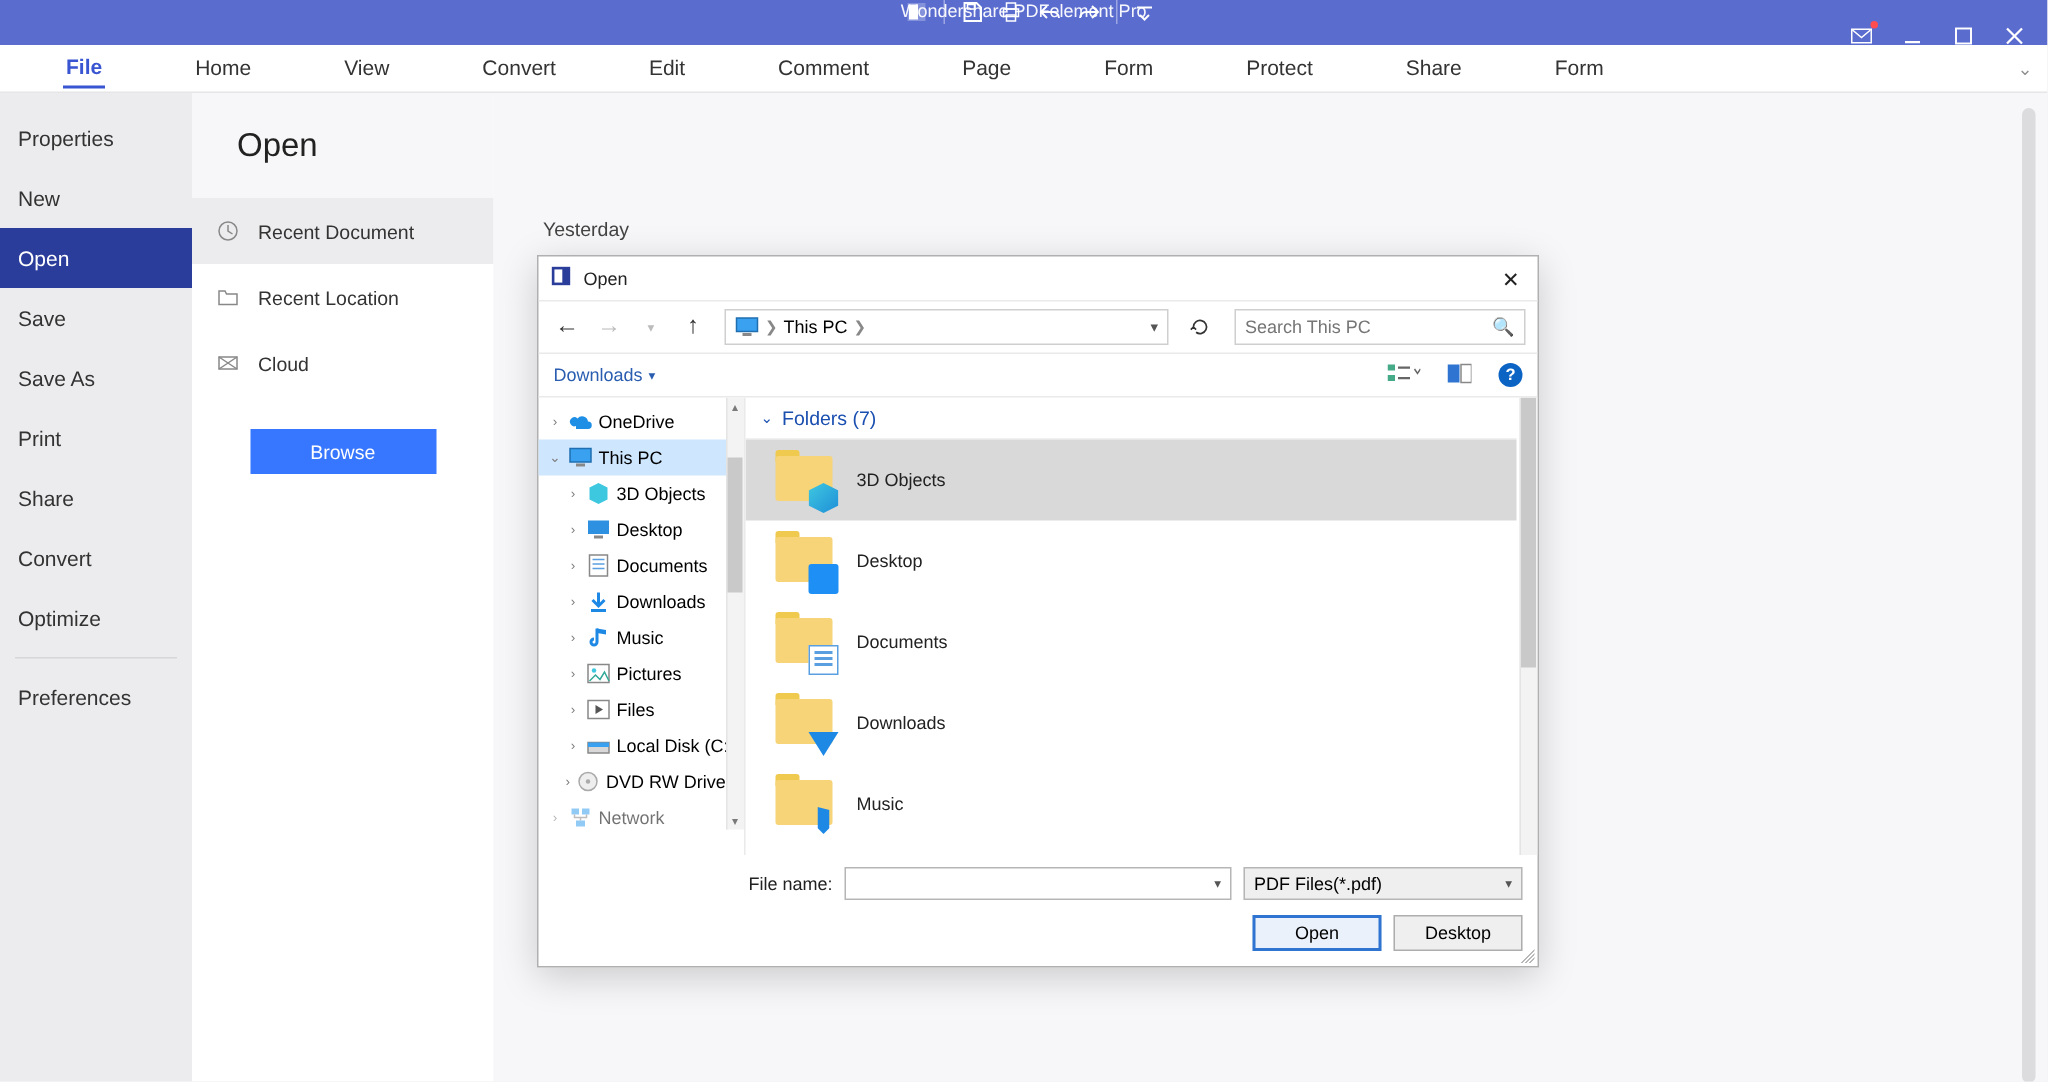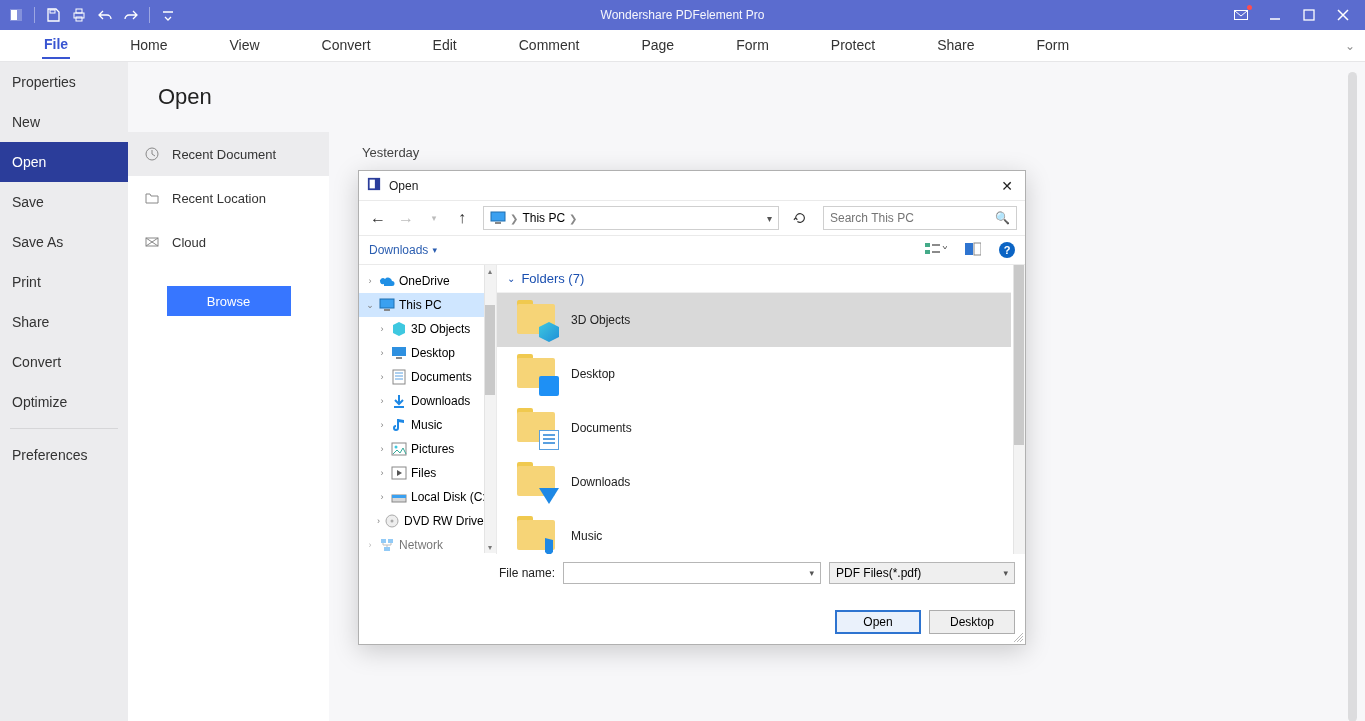--- a/index.html
+++ b/index.html
@@ -1,32 +1,32 @@
 <!DOCTYPE html>
 <html><head>
 <meta charset="utf-8">
 <style>
   * { box-sizing: border-box; margin: 0; padding: 0; font-family: "Segoe UI", Tahoma, sans-serif; }
   html, body { width: 1365px; height: 721px; overflow: hidden; background: #f1f1f3; }
   
-  .titlebar { height: 30px; background: #5b6ccf; display: flex; align-items: center; color: #fff; font-size: 12px; position: relative; }
+  .titlebar { height: 30px; background: #5b6ccf; display: flex; align-items: center; color: #fff; font-size: 12px; position: relative; flex-direction: column; }
   .tb-left { display: flex; align-items: center; gap: 10px; padding-left: 8px; }
   .tb-icon { width: 16px; height: 16px; display: inline-flex; align-items: center; justify-content: center; }
   .tb-title { position: absolute; left: 50%; transform: translateX(-50%); font-size: 12px; opacity: .95; }
   .tb-right { margin-left: auto; display: flex; align-items: center; gap: 18px; padding-right: 14px; }
   .red-dot { position: relative; }
   .red-dot::after { content: ""; position: absolute; top: -2px; right: -3px; width: 5px; height: 5px; background: #ff4d4f; border-radius: 50%; }
   
   .ribbon { height: 32px; background: #fff; border-bottom: 1px solid #e6e6e8; display: flex; align-items: center; padding: 0 10px; gap: 26px; position: relative; }
   .ribbon .tab { font-size: 14px; color: #333; cursor: pointer; padding: 4px 2px 5px; white-space: nowrap; margin-left: 32px; }
   .ribbon .tab.active { color: #3955d1; border-bottom: 2px solid #3955d1; font-weight: 600; }
   .ribbon-chevron { position: absolute; right: 10px; top: 50%; transform: translateY(-50%); color: #909090; font-size: 12px; }
   
   .workspace { display: flex; height: calc(721px - 62px); background: #f7f7f9; }
-  .sidebar1 { width: 128px; background: #ececee; display: flex; flex-direction: column; }
+  .sidebar1 { width: 128px; background: #ececee; display: flex; flex-direction: column; padding-top: 10px; }
   .sidebar1 .item { font-size: 14px; color: #333; padding: 12px 12px 12px 12px; text-align: left; cursor: pointer; }
   .sidebar1 .item.active { background: #2b3d9a; color: #fff; }
   .sidebar1 .sep { height: 1px; background: #d6d6d8; margin: 6px 10px; }
   .sidebar2 { width: 201px; background: #fff; display: flex; flex-direction: column; }
   .page-title { font-size: 22px; color: #222; padding: 22px 0 22px 30px; background: #f7f7f9; }
   .s2-list { flex: 0 0 auto; }
   .s2-item { display: flex; align-items: center; gap: 12px; padding: 14px 16px; font-size: 13px; color: #333; cursor: pointer; }
   .s2-item.active { background: #ececee; }
   .s2-icon { width: 16px; height: 16px; display: inline-flex; align-items: center; justify-content: center; color: #888; }
   .browse-wrap { padding: 22px 12px; display: flex; justify-content: center; }
@@ -77,21 +77,21 @@
   .folder-base { position: absolute; left: 0; top: 4px; width: 38px; height: 30px; background: #f6d477; border-radius: 2px; }
   .folder-tab { position: absolute; left: 0; top: 0; width: 16px; height: 8px; background: #f0c94f; border-radius: 2px 2px 0 0; }
   .overlay { position: absolute; right: -2px; bottom: -2px; width: 20px; height: 20px; }
   .ov-cube { background: linear-gradient(135deg,#3ec8e0,#1f8fd8); clip-path: polygon(50% 0,100% 25%,100% 75%,50% 100%,0 75%,0 25%); }
   .ov-monitor { background: #1e90f5; border-radius: 2px; }
   .ov-doc { background: #fff; border: 1px solid #5aa0e0; }
   .ov-doc::before { content: ""; position: absolute; left: 3px; top: 3px; right: 3px; height: 2px; background: #5aa0e0; box-shadow: 0 4px 0 #5aa0e0, 0 8px 0 #5aa0e0; }
   .ov-arrow-down { width: 0; height: 0; border-left: 10px solid transparent; border-right: 10px solid transparent; border-top: 16px solid #1e88e5; background: none; }
   .ov-note { background: #1e88e5; clip-path: polygon(30% 0,70% 10%,70% 70%,50% 90%,30% 70%); }
   .flabel { font-size: 12px; color: #222; }
-  .dlg-footer { padding: 8px 10px 10px; display: flex; flex-direction: column; gap: 26px; position: relative; }
+  .dlg-footer { padding: 8px 10px 10px; display: flex; flex-direction: column; gap: 10px; position: relative; }
   .fn-row { display: flex; align-items: center; gap: 8px; }
   .fn-label { font-size: 12px; color: #222; margin-left: auto; }
   .fn-combo { width: 258px; height: 22px; border: 1px solid #b6b6b6; font-size: 12px; display: flex; align-items: center; background: #fff; position: relative; }
   .fn-combo .caret { position: absolute; right: 6px; top: 50%; transform: translateY(-50%); font-size: 9px; color: #555; }
   .type-combo { width: 186px; height: 22px; border: 1px solid #b6b6b6; background: #efefef; font-size: 12px; display: flex; align-items: center; padding: 0 6px; position: relative; }
   .type-combo .caret { position: absolute; right: 6px; top: 50%; transform: translateY(-50%); font-size: 9px; color: #555; }
   .btn-row { display: flex; justify-content: flex-end; gap: 8px; }
   .dlg-btn { width: 86px; height: 24px; border: 1px solid #adadad; background: #efefef; font-size: 12px; cursor: pointer; }
   .dlg-btn.primary { border: 2px solid #2e74d0; background: #eaf1fb; }
   .resize-grip { position: absolute; right: 2px; bottom: 2px; width: 12px; height: 12px; background:

